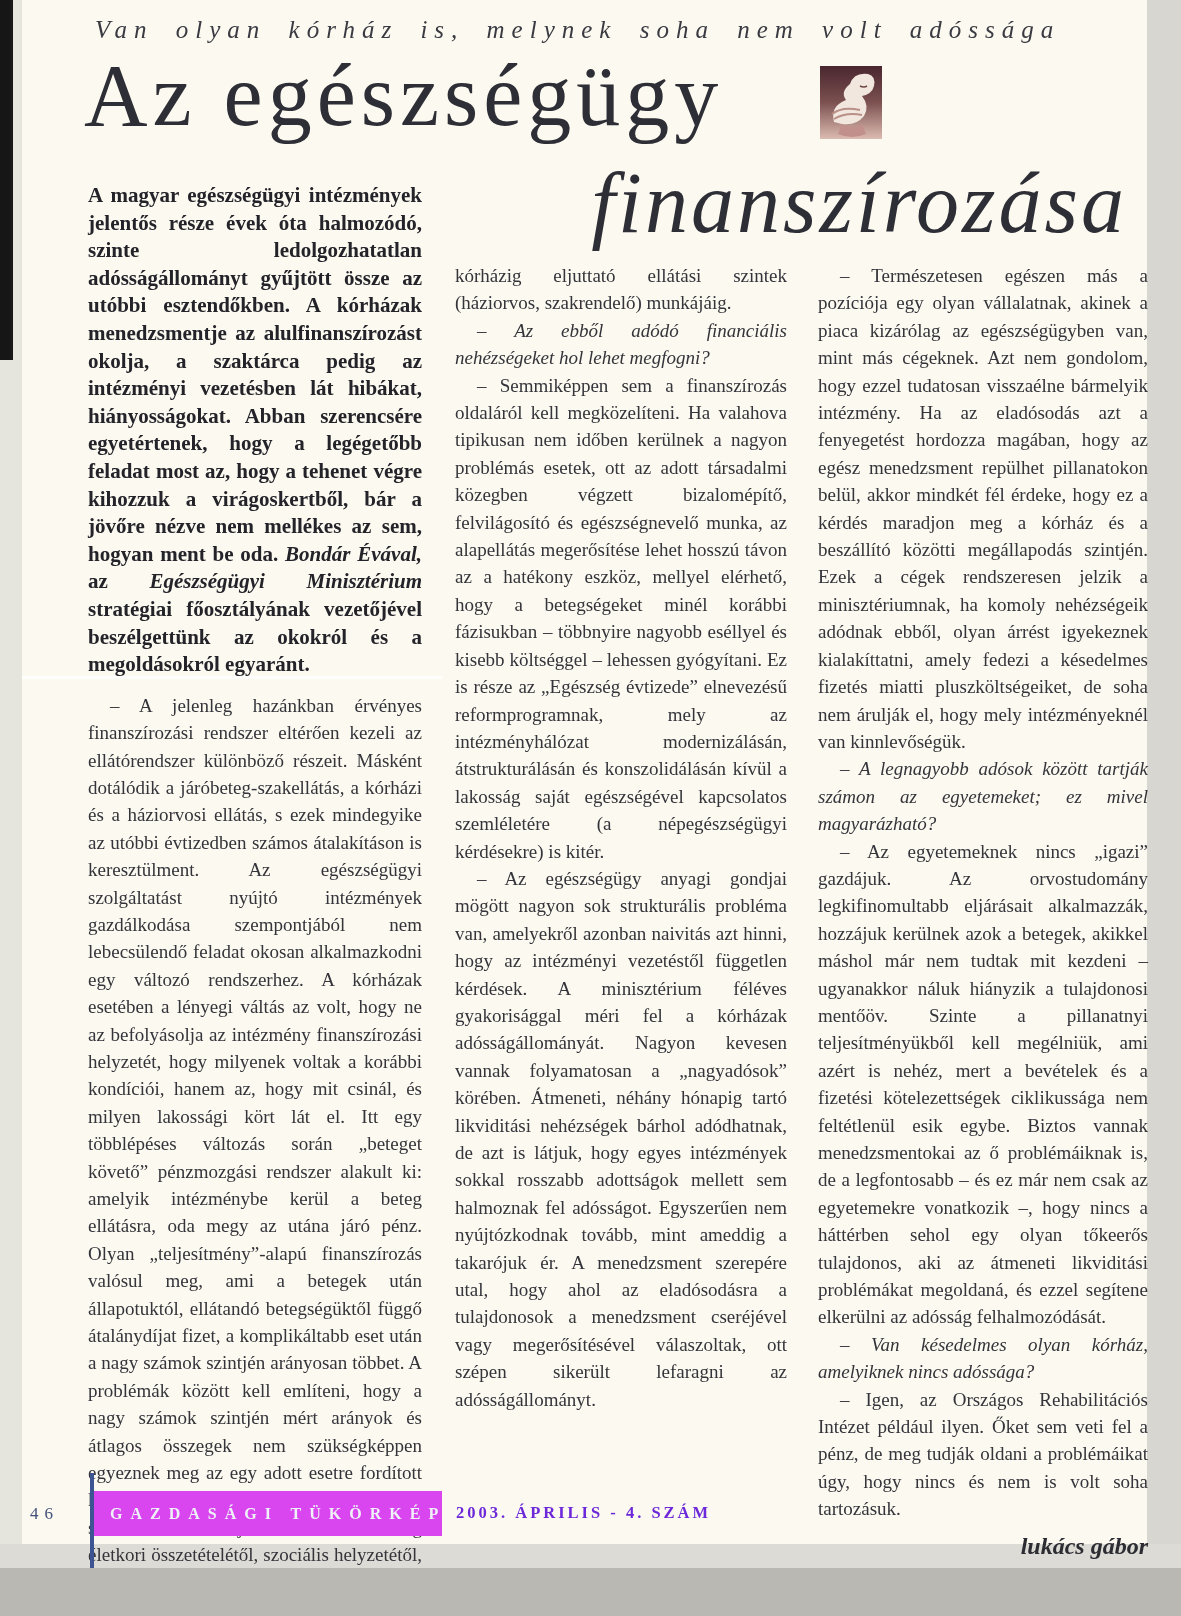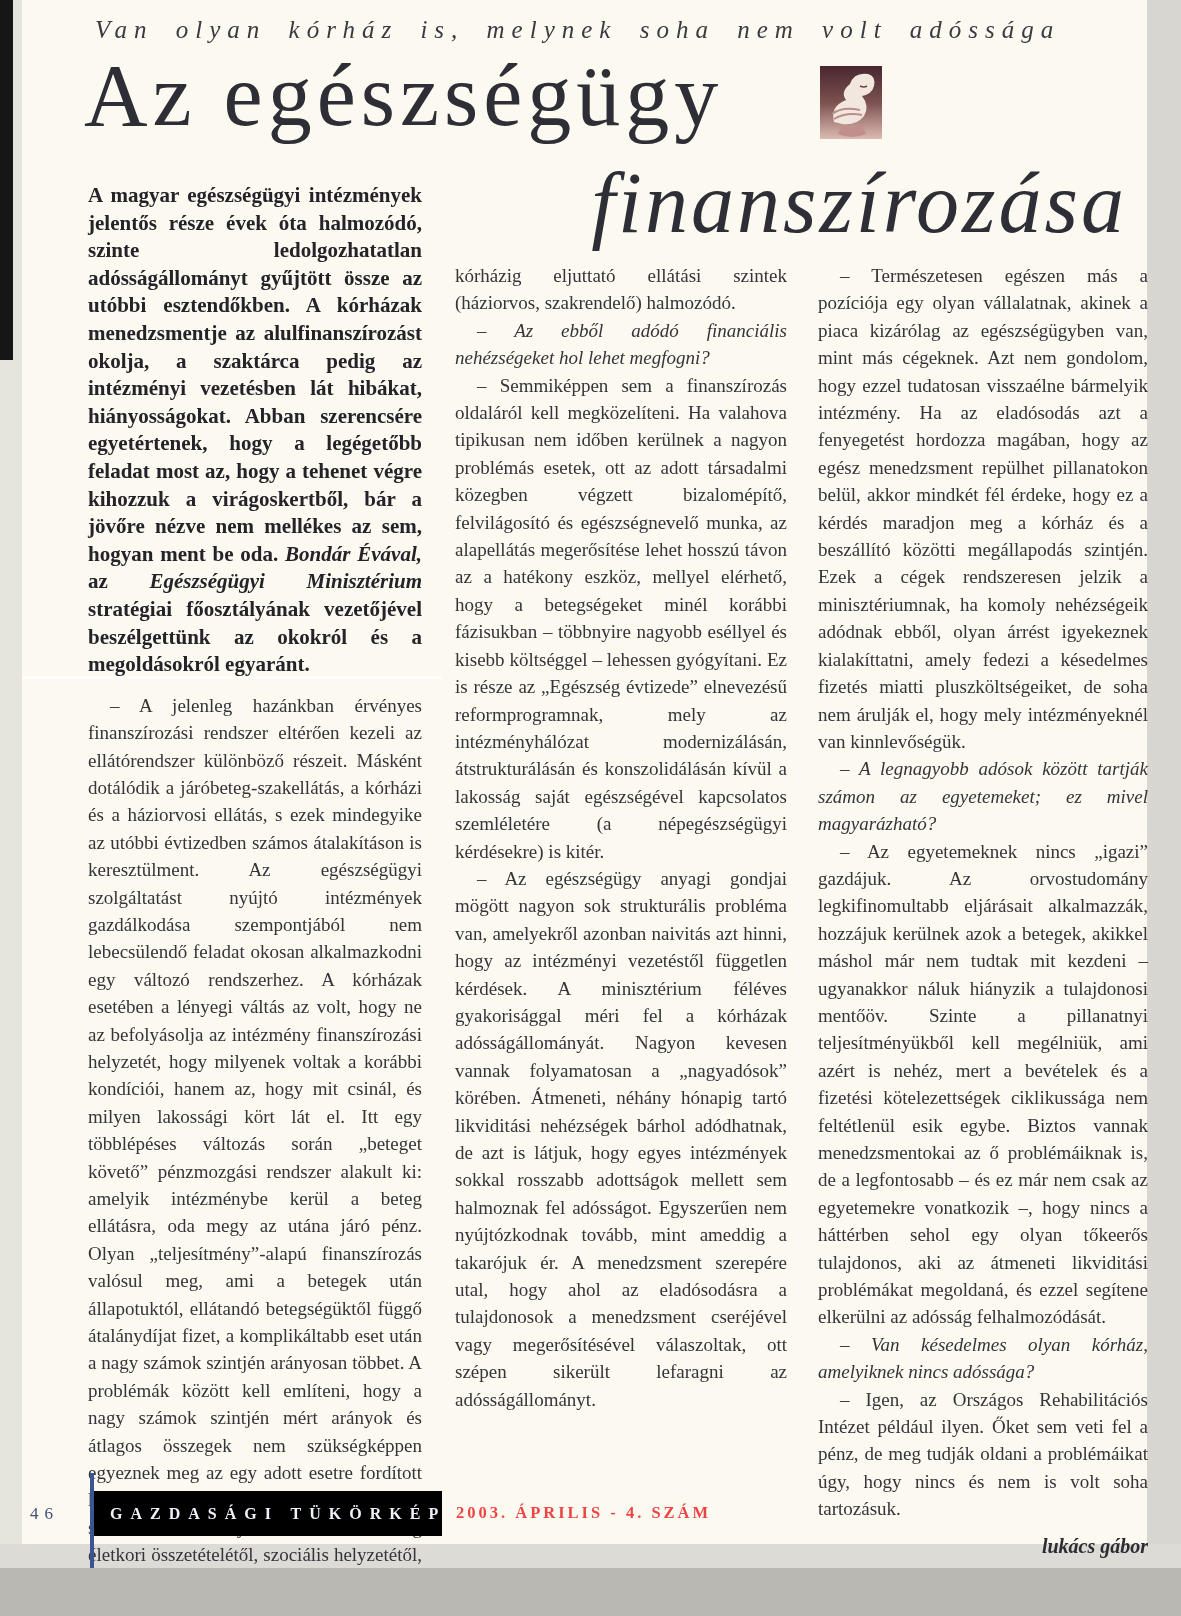--- a/index.html
+++ b/index.html
@@ -38,38 +38,38 @@
   .col3{left:818px;top:262px;width:330px;}
   .col p{margin:0;text-indent:22px;}
   .col p.cont{text-indent:0;}
   .col p.q{font-style:italic;}
   .intro{
     font-weight:bold;font-size:21px;line-height:27.6px;color:#232329;
     text-indent:0 !important;margin-bottom:13px !important;
   }
   .intro em{}
   .byline{
-    text-align:right;font-weight:bold;font-style:italic;font-size:20px;
+    text-align:right;font-weight:bold;font-style:italic;font-size:24px;
     margin-top:10px !important;text-indent:0 !important;color:#2c2c33;
   }
 
   
   .pageno{
     position:absolute;left:30px;top:1504px;
     font-size:17px;font-weight:normal;letter-spacing:6px;color:#42507a;
   }
   .footer-vline{position:absolute;left:90px;top:1473px;width:4px;height:104px;background:#3d5493;}
   .mag-bar{
-    position:absolute;left:94px;top:1491px;width:348px;height:45px;background:#000000;
+    position:absolute;left:94px;top:1491px;width:348px;height:45px;background:#d946ef;
     color:#eef1f8;font-size:16px;font-weight:bold;letter-spacing:8px;
     display:flex;align-items:center;padding-left:16px;box-sizing:border-box;white-space:nowrap;
   }
   .issue{
     position:absolute;left:456px;top:1503px;
-    font-size:16.5px;font-weight:bold;letter-spacing:3px;color:#ef4444;white-space:nowrap;
+    font-size:16.5px;font-weight:bold;letter-spacing:3px;color:#6d28d9;white-space:nowrap;
   }
 </style>
 </head>
 <body>
 
 <div class="page">
 
   <div class="edge-left-gray"></div>
   <div class="edge-left-dark"></div>
   <div class="edge-right"></div>
@@ -101,21 +101,21 @@
 
   <section class="col col1">
     <p class="intro"><span>A magyar egészségügyi intézmények jelentős része évek óta halmozódó, szinte ledolgozhatatlan adósságállományt gyűjtött össze az utóbbi esztendőkben. A kórházak menedzsmentje az alulfinanszírozást okolja, a szaktárca pedig az intézményi vezetésben lát hibákat, hiányosságokat. Abban szerencsére egyetértenek, hogy a legégetőbb feladat most az, hogy a tehenet végre kihozzuk a virágoskertből, bár a jövőre nézve nem mellékes az sem, hogyan ment be oda. </span><em>Bondár Évával,</em><span> az </span><em>Egészségügyi Minisztérium</em><span> stratégiai főosztályának vezetőjével beszélgettünk az okokról és a megoldásokról egyaránt.</span></p>
     <div>
         <p class="a">– A jelenleg hazánkban érvényes finanszírozási rendszer eltérően kezeli az ellátórendszer különböző részeit. Másként dotálódik a járóbeteg-szakellátás, a kórházi és a háziorvosi ellátás, s ezek mindegyike az utóbbi évtizedben számos átalakításon is keresztülment. Az egészségügyi szolgáltatást nyújtó intézmények gazdálkodása szempontjából nem lebecsülendő feladat okosan alkalmazkodni egy változó rendszerhez. A kórházak esetében a lényegi váltás az volt, hogy ne az befolyásolja az intézmény finanszírozási helyzetét, hogy milyenek voltak a korábbi kondíciói, hanem az, hogy mit csinál, és milyen lakossági kört lát el. Itt egy többlépéses változás során „beteget követő” pénzmozgási rendszer alakult ki: amelyik intézménybe kerül a beteg ellátásra, oda megy az utána járó pénz. Olyan „teljesítmény”-alapú finanszírozás valósul meg, ami a betegek után állapotuktól, ellátandó betegségüktől függő átalánydíjat fizet, a komplikáltabb eset után a nagy számok szintjén arányosan többet. A problémák között kell említeni, hogy a nagy számok szintjén mért arányok és átlagos összegek nem szükségképpen egyeznek meg az egy adott esetre fordított költségekkel. Az átlagtól való eltérésnek számos összetevője lehet a lakosság életkori összetételétől, szociális helyzetétől, iskolázottságától kezdve a</p>
       </div>
   </section>
 
   <section class="col col2">
     <div>
-        <p class="cont">kórházig eljuttató ellátási szintek (háziorvos, szakrendelő) halmozódó.</p>
+        <p class="cont">kórházig eljuttató ellátási szintek (háziorvos, szakrendelő) munkájáig.</p>
         <p class="q">– Az ebből adódó financiális nehézségeket hol lehet megfogni?</p>
         <p class="a">– Semmiképpen sem a finanszírozás oldaláról kell megközelíteni. Ha valahova tipikusan nem időben kerülnek a nagyon problémás esetek, ott az adott társadalmi közegben végzett bizalomépítő, felvilágosító és egészségnevelő munka, az alapellátás megerősítése lehet hosszú távon az a hatékony eszköz, mellyel elérhető, hogy a betegségeket minél korábbi fázisukban – többnyire nagyobb eséllyel és kisebb költséggel – lehessen gyógyítani. Ez is része az „Egészség évtizede” elnevezésű reformprogramnak, mely az intézményhálózat modernizálásán, átstrukturálásán és konszolidálásán kívül a lakosság saját egészségével kapcsolatos szemléletére (a népegészségügyi kérdésekre) is kitér.</p>
         <p class="a">– Az egészségügy anyagi gondjai mögött nagyon sok strukturális probléma van, amelyekről azonban naivitás azt hinni, hogy az intézményi vezetéstől független kérdések. A minisztérium féléves gyakorisággal méri fel a kórházak adósságállományát. Nagyon kevesen vannak folyamatosan a „nagyadósok” körében. Átmeneti, néhány hónapig tartó likviditási nehézségek bárhol adódhatnak, de azt is látjuk, hogy egyes intézmények sokkal rosszabb adottságok mellett sem halmoznak fel adósságot. Egyszerűen nem nyújtózkodnak tovább, mint ameddig a takarójuk ér. A menedzsment szerepére utal, hogy ahol az eladósodásra a tulajdonosok a menedzsment cseréjével vagy megerősítésével válaszoltak, ott szépen sikerült lefaragni az adósságállományt.</p>
       </div>
   </section>
 
   <section class="col col3">
     <div>
         <p class="a">– Természetesen egészen más a pozíciója egy olyan vállalatnak, akinek a piaca kizárólag az egészségügyben van, mint más cégeknek. Azt nem gondolom, hogy ezzel tudatosan visszaélne bármelyik intézmény. Ha az eladósodás azt a fenyegetést hordozza magában, hogy az egész menedzsment repülhet pillanatokon belül, akkor mindkét fél érdeke, hogy ez a kérdés maradjon meg a kórház és a beszállító közötti megállapodás szintjén. Ezek a cégek rendszeresen jelzik a minisztériumnak, ha komoly nehézségeik adódnak ebből, olyan árrést igyekeznek kialakíttatni, amely fedezi a késedelmes fizetés miatti pluszköltségeiket, de soha nem árulják el, hogy mely intézményeknél van kinnlevőségük.</p>
         <p class="q">– A legnagyobb adósok között tartják számon az egyetemeket; ez mivel magyarázható?</p>

